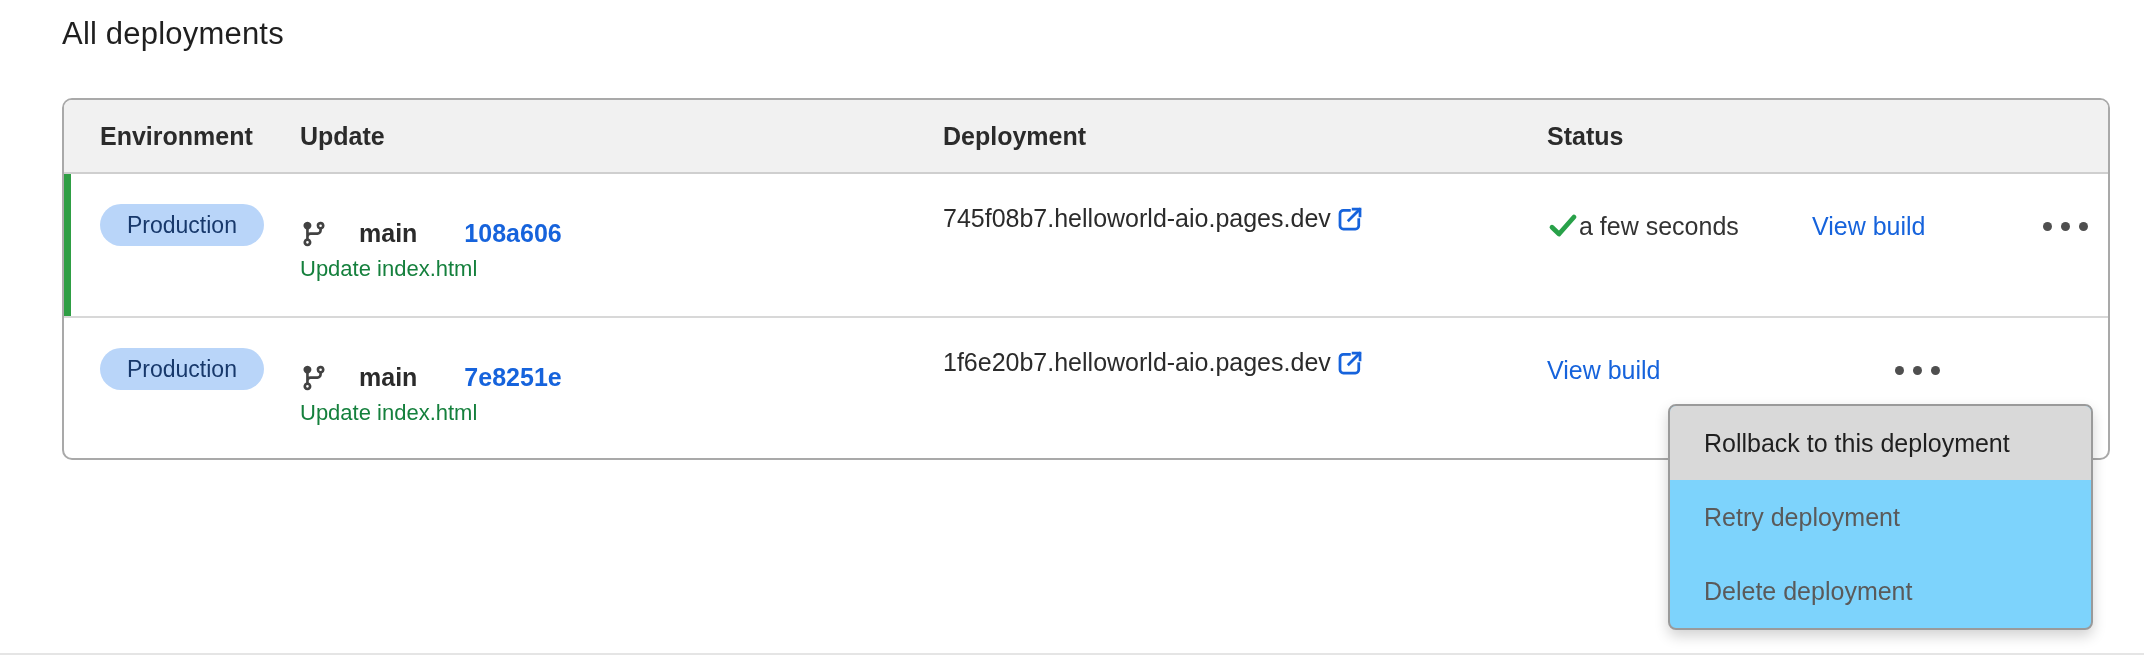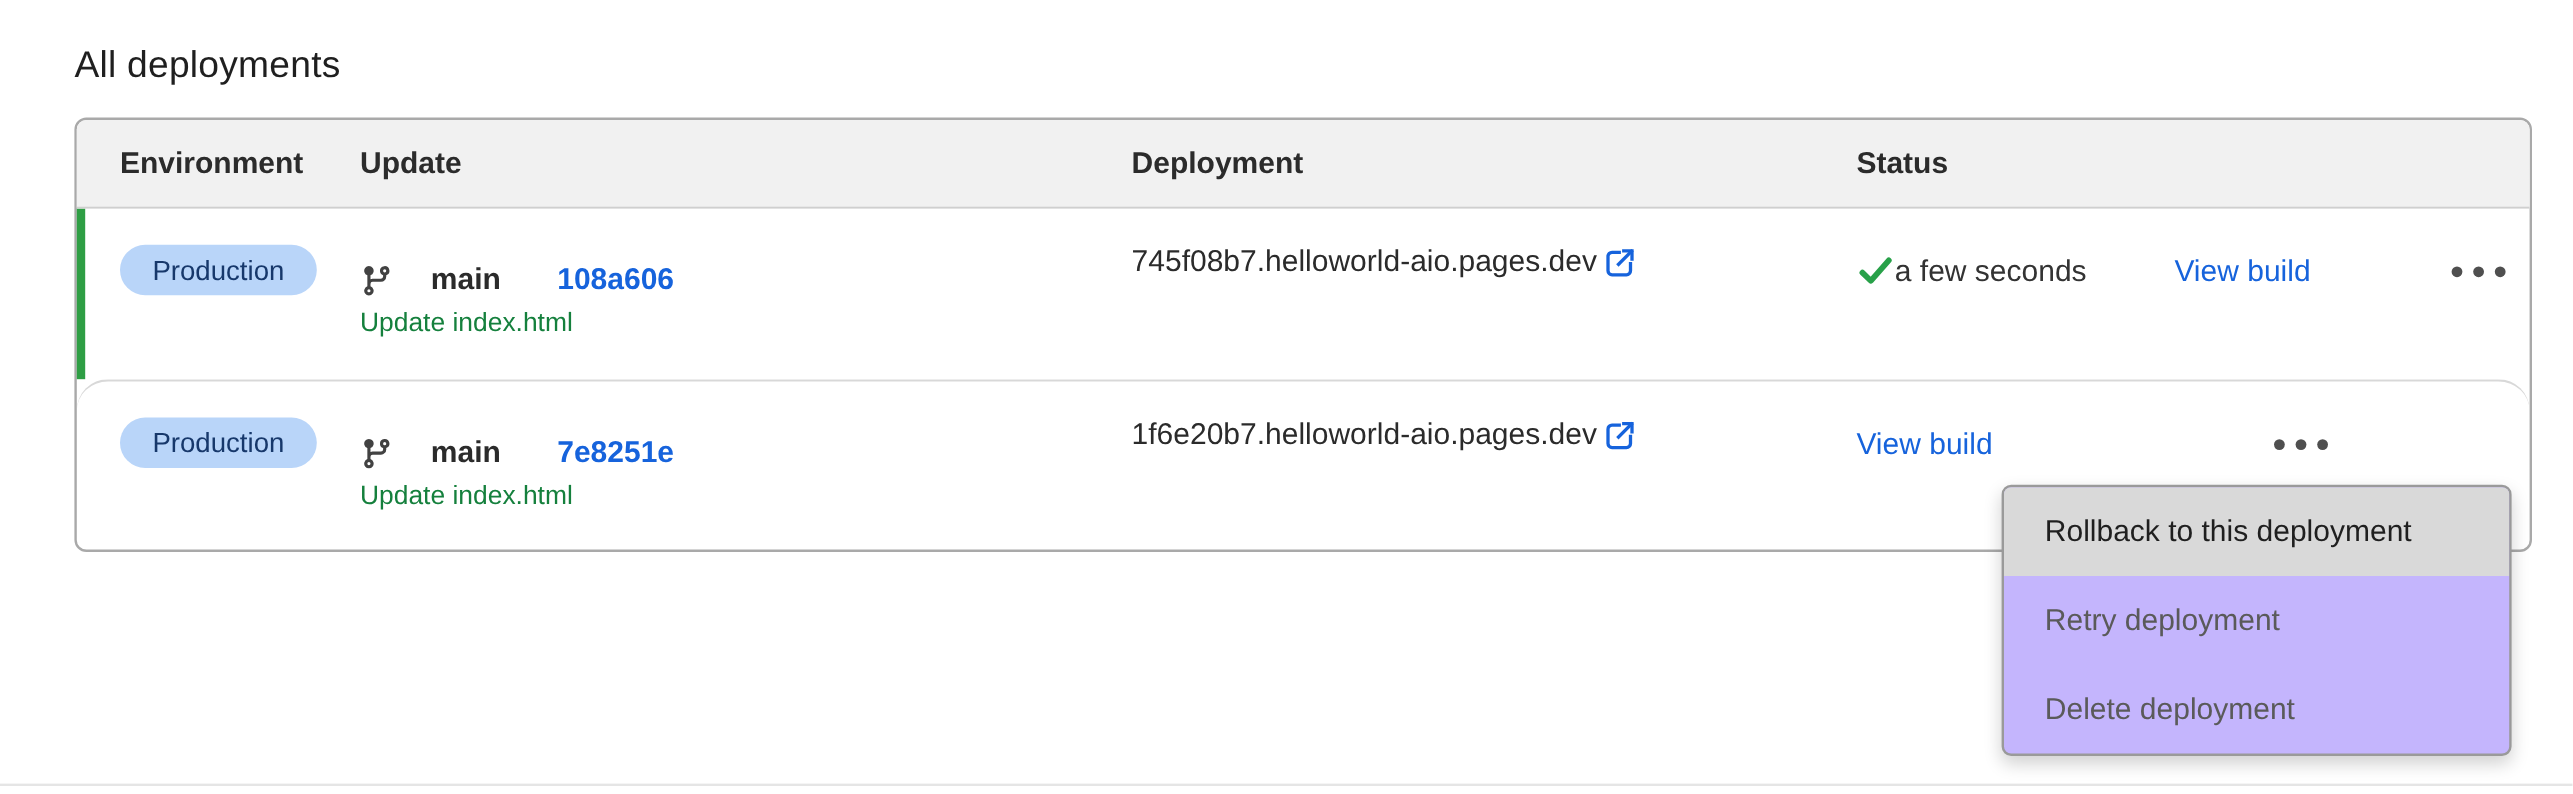--- a/index.html
+++ b/index.html
@@ -8,21 +8,21 @@
     position: relative;
     width: 2144px;
     height: 662px;
     background: #ffffff;
     font-family: "Liberation Sans", sans-serif;
     overflow: hidden;
   }
   .title {
     position: absolute;
     left: 62px;
-    top: 36px;
+    top: 16px;
     font-size: 31px;
     font-weight: 500;
     color: #1f1f1f;
     letter-spacing: 0.2px;
   }
   .table {
     position: absolute;
     left: 62px;
     top: 98px;
     width: 2048px;
@@ -41,21 +41,20 @@
     border-radius: 8px 8px 0 0;
     align-items: center;
     font-size: 25px;
     font-weight: 700;
     color: #2b2b2b;
   }
   .th-env { padding-left: 36px; }
   .row {
     position: relative;
     height: 142px;
-    border-radius: 26px;
   }
   .row + .row { border-top: 2px solid #d8d8d8; }
   .current-bar {
     position: absolute;
     left: 0; top: 0;
     width: 7px; height: 100%;
     background: #2e9e44;
   }
   .cell { padding-top: 30px; }
   .cell-env { padding-left: 36px; }
@@ -141,21 +140,21 @@
   .kebab .dot {
     width: 9px; height: 9px;
     border-radius: 50%;
     background: #4f4f4f;
   }
   .context-menu {
     position: absolute;
     left: 1668px;
     top: 404px;
     width: 425px;
-    background: #c4b5fd;
+    background: #7dd3fc;
     border: 2px solid #9a9a9a;
     border-radius: 8px;
     box-shadow: 0 6px 14px rgba(0,0,0,0.18);
     z-index: 10;
     overflow: hidden;
   }
   .menu-item {
     height: 74px;
     display: flex;
     align-items: center;

